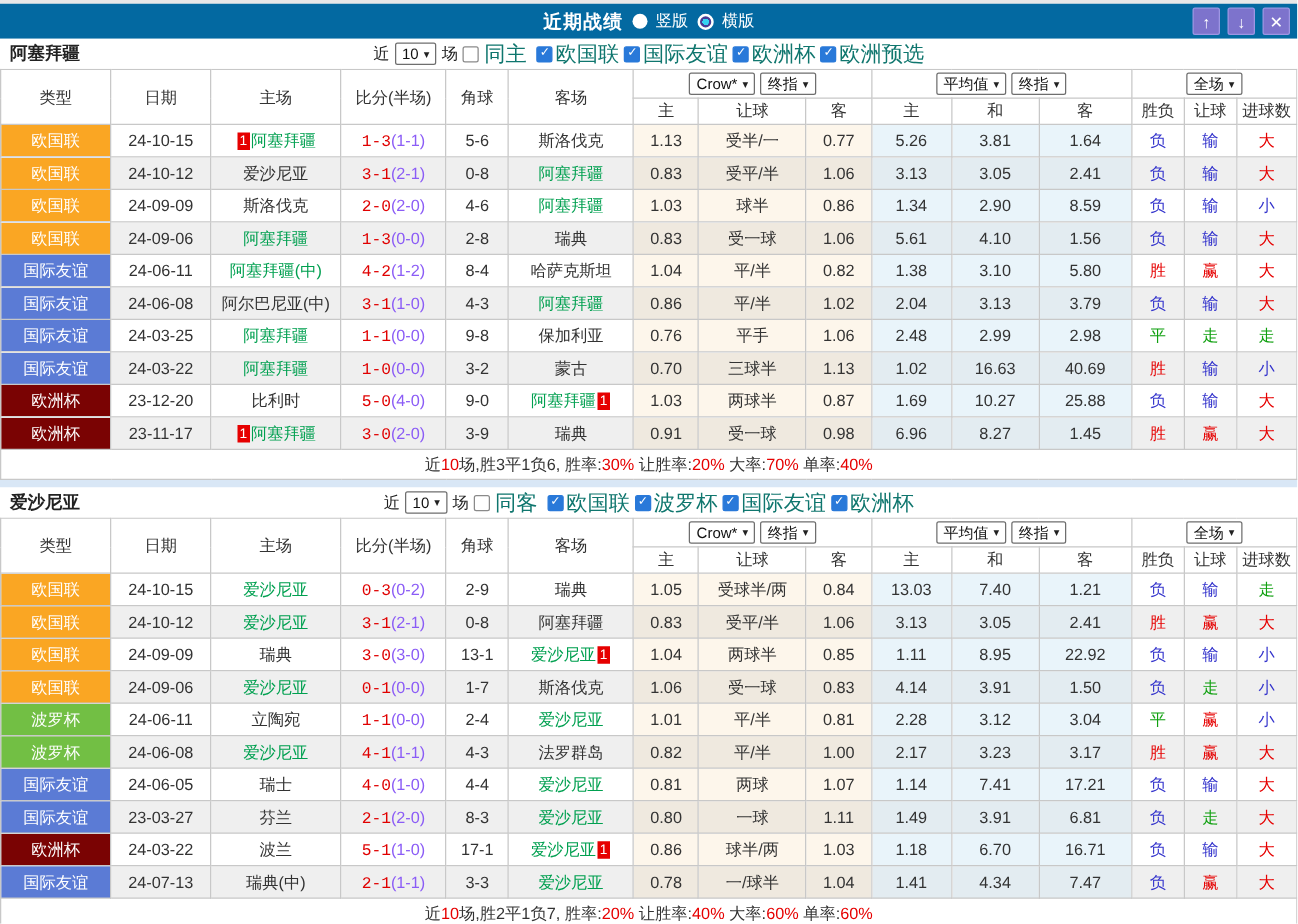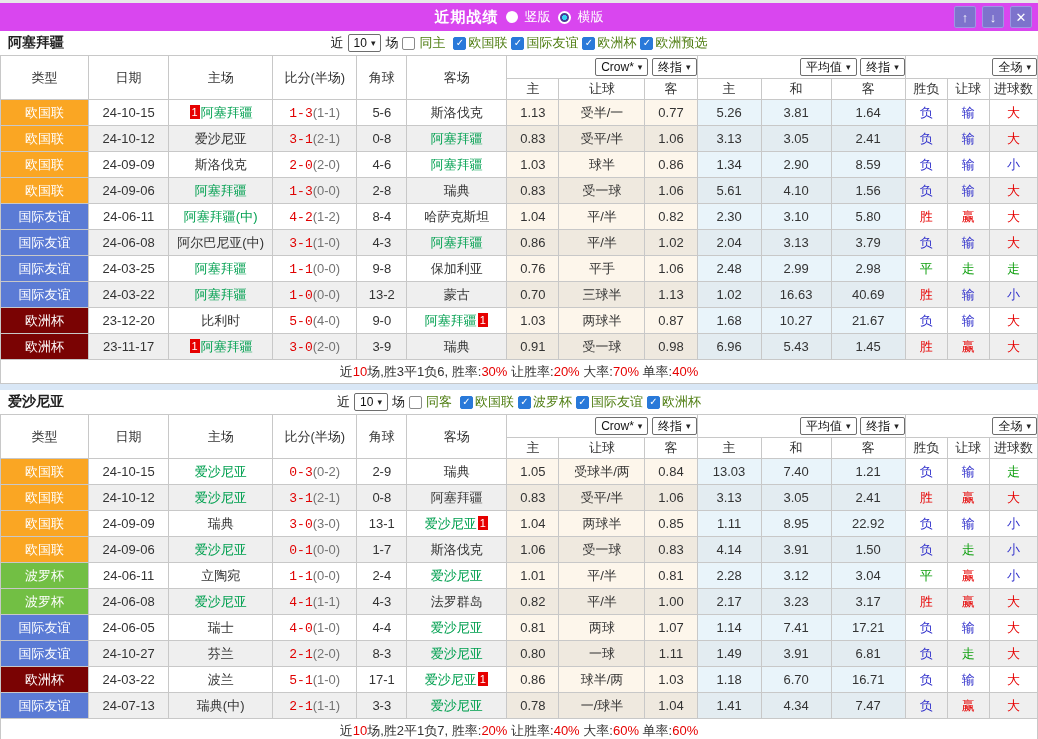--- a/index.html
+++ b/index.html
@@ -1,57 +1,57 @@
 <!DOCTYPE html>
 <html><head>
 <meta charset="utf-8">
 <style>
   html,body{margin:0;padding:0;background:#fff;}
   body{width:1038px;font-family:"Liberation Sans","DejaVu Sans",sans-serif;}
   .page{width:1038px;height:739px;display:flex;flex-direction:column;background:#fff;overflow:hidden;box-sizing:border-box;}
   .top-strip{height:3px;background:#e8e8e8;flex:none;}
   
-  .titlebar{height:28px;background:#d946ef;display:flex;align-items:center;position:relative;flex:none;}
+  .titlebar{height:28px;background:#0369a1;display:flex;align-items:center;position:relative;flex:none;}
   .titlebar-center{flex:1;display:flex;justify-content:center;align-items:center;gap:7px;color:#fff;}
   .title{font-weight:bold;font-size:15px;letter-spacing:1px;}
   .radio-label{font-size:13px;}
   .radio{width:12px;height:12px;border-radius:50%;display:inline-block;cursor:pointer;}
   .radio-filled{background:#fff;}
   .radio-ring{border:2px solid #fff;width:9px;height:9px;background:radial-gradient(circle,#35d3f2 0 2.6px,#473b96 2.7px);}
   .titlebar-buttons{position:absolute;right:6px;top:3px;display:flex;gap:6px;}
   .tb-btn{width:22px;height:22px;background:#7d73cc;border:1px solid #9e96e3;color:#fff;font-size:13px;line-height:19px;text-align:center;padding:0;cursor:pointer;border-radius:2px;font-family:inherit;}
   
   .section-filter{height:24px;display:flex;align-items:center;position:relative;font-size:13px;color:#222;flex:none;background:#fff;}
   .team-name{position:absolute;left:8px;font-weight:bold;font-size:14px;color:#222;}
   .filter-center{flex:1;display:flex;justify-content:center;align-items:center;gap:4px;}
   .selectbox{display:inline-flex;align-items:center;gap:4px;border:1px solid #6e6e6e;background:#fff;padding:1px 5px;font-size:12px;color:#111;border-radius:2px;cursor:pointer;line-height:14px;}
   .caret{font-size:9px;color:#222;}
   .cb{width:13px;height:13px;display:inline-flex;align-items:center;justify-content:center;border:1px solid #8a8a8a;background:#fff;border-radius:2px;box-sizing:border-box;cursor:pointer;flex:none;}
   .cb.checked{background:#2979d9;border-color:#2979d9;color:#fff;}
   .cb .check{font-size:10px;line-height:10px;color:#fff;}
   .cb-item{display:inline-flex;align-items:center;gap:2px;margin-left:4px;}
-  .cb-label{font-size:13px;color:#4d7c0f;}
+  .cb-label{font-size:17px;color:#0f766e;}
   .cb-list{display:inline-flex;align-items:center;}
   
   table{width:100%;border-collapse:collapse;table-layout:fixed;font-size:13px;flex:none;}
   th,td{border:1px solid #c8c8c8;text-align:center;padding:0;overflow:hidden;white-space:nowrap;}
   thead th{height:20px;font-weight:normal;color:#333;background:#fff;}
-  .sel-th{padding:1px 0;text-align:right;}
+  .sel-th{padding:1px 0;}
   tbody td{height:25px;color:#333;}
   tr.even td{background:#efefef;}
   tr.odd td{background:#fff;}
   td.c-league{color:#fff;}
   tr.odd td.c-odds{background:#fdf6eb;}
   tr.even td.c-odds{background:#efe9df;}
   tr.odd td.c-avg{background:#e9f4fa;}
   tr.even td.c-avg{background:#e3ecf1;}
   .team{cursor:pointer;}
   .team-green{color:#00a050;}
   .ft{color:#e00000;font-family:Liberation Mono, monospace;}
-  .ht{color:#737373;text-align:center;}
+  .ht{color:#8b5cf6;text-align:center;}
   .t-r{color:#e60000;}
   .t-b{color:#3333cc;}
   .t-g{color:#10a010;}
   .rank-badge{display:inline-block;background:#e60000;color:#fff;font-size:11px;line-height:14px;padding:0 2px;margin:0 1px;vertical-align:1px;}
   tfoot td.summary-cell{height:23px;background:#fff;color:#333;font-size:13px;}
   tfoot .red{color:#e60000;}
   .gap{height:6px;background:#d9e7f6;flex:none;}
   .bottom-fill{flex:1;background:#d9e7f6;}
 </style>
 </head>
@@ -252,21 +252,21 @@
         <tr class="odd">
           <td class="c-league" style="background: rgb(91, 123, 213);">国际友谊</td>
           <td class="c-date">24-06-11</td>
           <td class="c-team"><span class="team team-green">阿塞拜疆(中)</span></td>
           <td class="c-score"><span class="ft">4-2</span><span class="ht">(1-2)</span></td>
           <td class="c-corner">8-4</td>
           <td class="c-team"><span class="team">哈萨克斯坦</span></td>
           <td class="c-odds">1.04</td>
           <td class="c-odds">平/半</td>
           <td class="c-odds">0.82</td>
-          <td class="c-avg">2.30</td>
+          <td class="c-avg">1.38</td>
           <td class="c-avg">3.10</td>
           <td class="c-avg">5.80</td>
           <td class="c-res t-r">胜</td>
           <td class="c-res t-r">赢</td>
           <td class="c-res t-r">大</td>
         </tr>
         <tr class="even">
           <td class="c-league" style="background: rgb(91, 123, 213);">国际友谊</td>
           <td class="c-date">24-06-08</td>
           <td class="c-team"><span class="team">阿尔巴尼亚(中)</span></td>
@@ -298,21 +298,21 @@
           <td class="c-avg">2.98</td>
           <td class="c-res t-g">平</td>
           <td class="c-res t-g">走</td>
           <td class="c-res t-g">走</td>
         </tr>
         <tr class="even">
           <td class="c-league" style="background: rgb(91, 123, 213);">国际友谊</td>
           <td class="c-date">24-03-22</td>
           <td class="c-team"><span class="team team-green">阿塞拜疆</span></td>
           <td class="c-score"><span class="ft">1-0</span><span class="ht">(0-0)</span></td>
-          <td class="c-corner">13-2</td>
+          <td class="c-corner">3-2</td>
           <td class="c-team"><span class="team">蒙古</span></td>
           <td class="c-odds">0.70</td>
           <td class="c-odds">三球半</td>
           <td class="c-odds">1.13</td>
           <td class="c-avg">1.02</td>
           <td class="c-avg">16.63</td>
           <td class="c-avg">40.69</td>
           <td class="c-res t-r">胜</td>
           <td class="c-res t-b">输</td>
           <td class="c-res t-b">小</td>
@@ -320,39 +320,39 @@
         <tr class="odd">
           <td class="c-league" style="background: rgb(122, 3, 3);">欧洲杯</td>
           <td class="c-date">23-12-20</td>
           <td class="c-team"><span class="team">比利时</span></td>
           <td class="c-score"><span class="ft">5-0</span><span class="ht">(4-0)</span></td>
           <td class="c-corner">9-0</td>
           <td class="c-team"><span class="team team-green">阿塞拜疆</span><span class="rank-badge">1</span></td>
           <td class="c-odds">1.03</td>
           <td class="c-odds">两球半</td>
           <td class="c-odds">0.87</td>
-          <td class="c-avg">1.68</td>
+          <td class="c-avg">1.69</td>
           <td class="c-avg">10.27</td>
-          <td class="c-avg">21.67</td>
+          <td class="c-avg">25.88</td>
           <td class="c-res t-b">负</td>
           <td class="c-res t-b">输</td>
           <td class="c-res t-r">大</td>
         </tr>
         <tr class="even">
           <td class="c-league" style="background: rgb(122, 3, 3);">欧洲杯</td>
           <td class="c-date">23-11-17</td>
           <td class="c-team"><span class="rank-badge">1</span><span class="team team-green">阿塞拜疆</span></td>
           <td class="c-score"><span class="ft">3-0</span><span class="ht">(2-0)</span></td>
           <td class="c-corner">3-9</td>
           <td class="c-team"><span class="team">瑞典</span></td>
           <td class="c-odds">0.91</td>
           <td class="c-odds">受一球</td>
           <td class="c-odds">0.98</td>
           <td class="c-avg">6.96</td>
-          <td class="c-avg">5.43</td>
+          <td class="c-avg">8.27</td>
           <td class="c-avg">1.45</td>
           <td class="c-res t-r">胜</td>
           <td class="c-res t-r">赢</td>
           <td class="c-res t-r">大</td>
         </tr>
       </tbody>
     <tfoot>
       <tr>
           <td colspan="15" class="summary-cell" id="summary-0"><span>近</span><span class="red">10</span><span>场,胜3平1负6, 胜率:</span><span class="red">30%</span><span> 让胜率:</span><span class="red">20%</span><span> 大率:</span><span class="red">70%</span><span> 单率:</span><span class="red">40%</span></td>
         </tr>
@@ -581,21 +581,21 @@
           <td class="c-odds">1.07</td>
           <td class="c-avg">1.14</td>
           <td class="c-avg">7.41</td>
           <td class="c-avg">17.21</td>
           <td class="c-res t-b">负</td>
           <td class="c-res t-b">输</td>
           <td class="c-res t-r">大</td>
         </tr>
         <tr class="even">
           <td class="c-league" style="background: rgb(91, 123, 213);">国际友谊</td>
-          <td class="c-date">24-10-27</td>
+          <td class="c-date">23-03-27</td>
           <td class="c-team"><span class="team">芬兰</span></td>
           <td class="c-score"><span class="ft">2-1</span><span class="ht">(2-0)</span></td>
           <td class="c-corner">8-3</td>
           <td class="c-team"><span class="team team-green">爱沙尼亚</span></td>
           <td class="c-odds">0.80</td>
           <td class="c-odds">一球</td>
           <td class="c-odds">1.11</td>
           <td class="c-avg">1.49</td>
           <td class="c-avg">3.91</td>
           <td class="c-avg">6.81</td>

